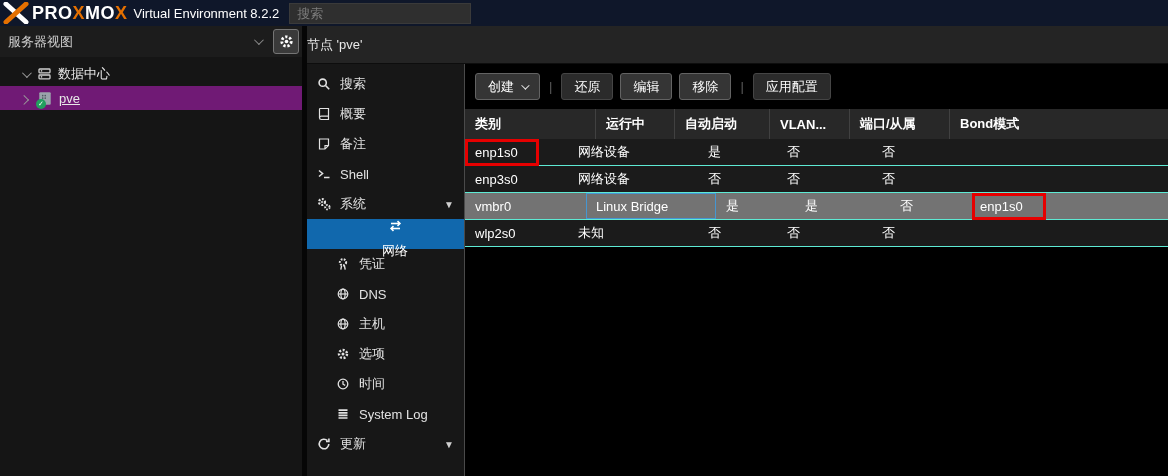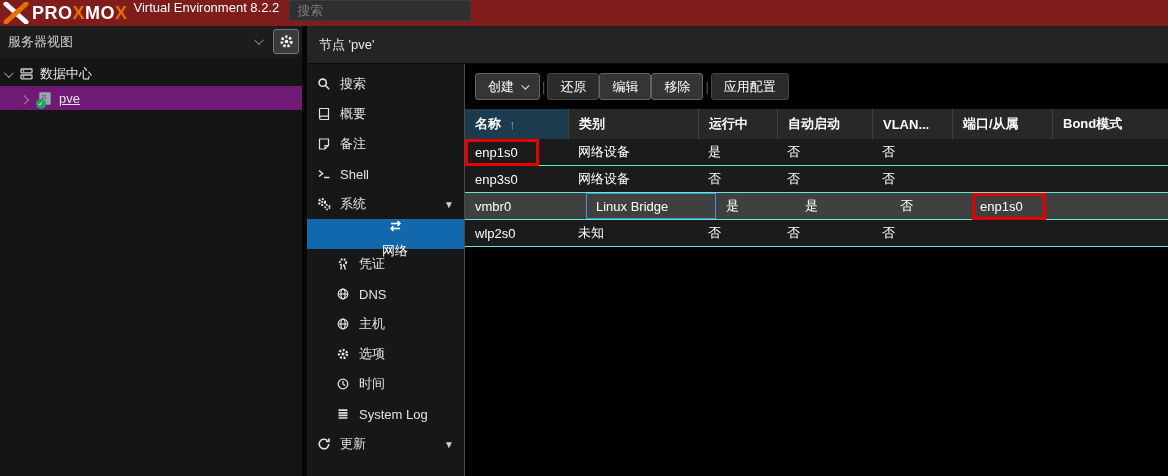--- a/index.html
+++ b/index.html
@@ -1,80 +1,80 @@
 <!DOCTYPE html>
 <html><head>
 <meta charset="utf-8">
 <style>
   * { margin:0; padding:0; box-sizing:border-box; }
   html,body { width:1168px; height:476px; overflow:hidden; background:#000;
     font-family:"Liberation Sans","DejaVu Sans",sans-serif; font-size:13px; color:#e6e6e6; }
   .app { width:1168px; height:476px; display:flex; flex-direction:column; }
 
   
-  .topbar { height:26px; background:#7f1d1d; display:flex; padding-left:2px; flex:0 0 26px; }
+  .topbar { height:26px; background:#0f172a; display:flex; align-items:center; padding-left:2px; flex:0 0 26px; }
   .brand { display:flex; align-items:center; }
   .logo-mark { width:30px; height:22px; display:inline-block; }
   .brand-text { font-weight:bold; font-size:18px; letter-spacing:.5px; color:#fff; line-height:1; }
   .brand-text .ox { color:#e57000; }
   .subtitle { color:#fff; font-size:13px; margin-left:6px; margin-right:10px; white-space:nowrap; }
   .top-search { width:182px; height:21px; background:#2f2f2f; border:1px solid #3a3a3a; color:#ddd;
     font-size:13px; padding:0 7px; outline:none; font-family:inherit; }
   .top-search::placeholder { color:#7d7d7d; }
 
   
   .main { flex:1; display:flex; min-height:0; }
   .left { width:307px; flex:0 0 307px; background:#151515; border-right:5px solid #060606; display:flex; flex-direction:column; }
   .left-head { height:31px; display:flex; align-items:center; background:#1c1c1c; padding:0 3px 0 6px; gap:4px; }
   .view-select { flex:1; height:25px; display:flex; align-items:center; color:#cfcfcf; padding:0 8px 0 2px; cursor:pointer;gap:10px; }
   .view-select .lbl { flex:1; }
   .chev { width:7px; height:7px; border-right:1.6px solid #8a8a8a; border-bottom:1.6px solid #8a8a8a; display:inline-block; transform:rotate(45deg) translateY(-2px); }
   .gear-btn { width:26px; height:25px; background:#3a3a3a; border:1px solid #757575; border-radius:3px;
     color:#fff; display:flex; align-items:center; justify-content:center; cursor:pointer; }
   .tree { padding-top:5px; }
-  .tree-row { height:24px; display:flex; align-items:center; gap:6px; color:#e8e8e8; cursor:pointer; padding-left:1px; }
+  .tree-row { height:24px; display:flex; align-items:center; gap:6px; color:#e8e8e8; cursor:pointer; padding-left:19px; }
   .tree-row .tw { width:12px; display:flex; justify-content:center; }
   .tree-row.child { padding-left:19px; }
   .tree-row.selected { background:#701a75;text-decoration:underline; }
   .caret-d { width:7px; height:7px; border-right:1.5px solid #9a9a9a; border-bottom:1.5px solid #9a9a9a; transform:rotate(45deg) translateY(-2px); }
   .caret-r { width:7px; height:7px; border-right:1.5px solid #9a9a9a; border-bottom:1.5px solid #9a9a9a; transform:rotate(-45deg) translateX(-2px); }
   .node-ico { position:relative; width:16px; height:15px; display:inline-block; }
   .node-ico .check { position:absolute; left:-1px; bottom:-3px; width:10px; height:10px; background:#21a05e;
     border-radius:50%; color:#fff; font-size:7px; line-height:10px; text-align:center; font-weight:bold; }
 
   
   .right { flex:1; display:flex; flex-direction:column; min-width:0; }
   .right-head { height:38px; flex:0 0 38px; background:#242424; border-bottom:1px solid #0d0d0d;
-    display:flex; align-items:center; padding-left:12px; color:#e8e8e8; }
+    display:flex; align-items:center; padding-left:0; color:#e8e8e8; }
   .right-body { flex:1; display:flex; min-height:0; }
   .nodenav { width:158px; flex:0 0 158px; background:#171717; border-right:1px solid #4a4a4a; padding-top:5px; }
   .nav-item { height:30px; display:flex; align-items:center; gap:9px; padding:0 10px; color:#e2e2e2; cursor:pointer; }
   .nav-item.ind { padding-left:29px; }
   .nav-item.selected { background:#1168ad; color:#fff;flex-direction:column; }
   .nav-item svg { flex:0 0 auto; }
   .nav-caret { margin-left:auto; color:#d0d0d0; font-size:10px; }
 
   
   .content { flex:1; background:#000; min-width:0; display:flex; flex-direction:column; }
-  .toolbar { display:flex; align-items:center; padding:9px 0 9px 10px; }
+  .toolbar { display:flex; align-items:center; gap:7px; padding:9px 0 9px 10px; }
   .btn { background:#353535; border:1px solid #636363; border-radius:3px; color:#fff; font-size:13px;
     font-family:inherit; padding:4px 12px; cursor:pointer; display:flex; align-items:center; gap:7px; line-height:17px; }
   .btn .bchev { width:6px; height:6px; border-right:1.5px solid #e8e8e8; border-bottom:1.5px solid #e8e8e8; transform:rotate(45deg) translateY(-2px); }
   .btn:disabled, .btn.disabled { color:#ffffff; border-color:#454545; background:#2b2b2b; cursor:default; }
   .tsep { color:#5c5c5c; padding:0 2px; }
 
   
   .tbl { width:100%; }
   .thead { display:flex; height:30px; background:#282828; color:#fff; }
   .th { display:flex; align-items:center; padding:0 10px; border-left:1px solid #414141; font-weight:bold; }
   .th:first-child { border-left:none; }
   .th.sorted { background:#1d3b4f; }
   .sort-arrow { color:#93a9b9; margin-left:8px; font-weight:normal; }
   .trow { display:flex; height:27px; background:#1b1b1b; border-bottom:1px solid #5eead4; color:#fff; }
-  .trow.selected { background:#404040;align-items:flex-end; }
+  .trow.selected { background:#737373;align-items:flex-end; }
   .td { display:flex; align-items:center; padding:0 10px; position:relative; height:100%; }
   .c0{width:103px;flex:0 0 103px}.c1{width:130px;flex:0 0 130px}.c2{width:79px;flex:0 0 79px}
   .c3{width:95px;flex:0 0 95px}.c4{width:80px;flex:0 0 80px}.c5{width:100px;flex:0 0 100px}.c6{flex:1}
   .focus-cell { outline:1px solid #4596d2; outline-offset:-1px;margin-left:18px; }
   .annot-red { position:absolute; left:0; top:0; width:74px; height:27px; border:3px solid #e60000; pointer-events:none; }
   .annot-red.ports { left:2px; }
 </style>
 </head>
 <body>
 
@@ -265,24 +265,20 @@
               <span>移除</span>
             </button>
             <span class="tsep">|</span>
             <button class="btn disabled">
               <span>应用配置</span>
             </button>
           </div>
 
           <div class="tbl">
             <div class="thead">
-              <div class="th c0 sorted">
-                <span>名称</span>
-                <span class="sort-arrow">↑</span>
-              </div>
               <div class="th c1">
                   <span>类别</span>
                 </div>
               <div class="th c2">
                   <span>运行中</span>
                 </div>
               <div class="th c3">
                   <span>自动启动</span>
                 </div>
               <div class="th c4">

